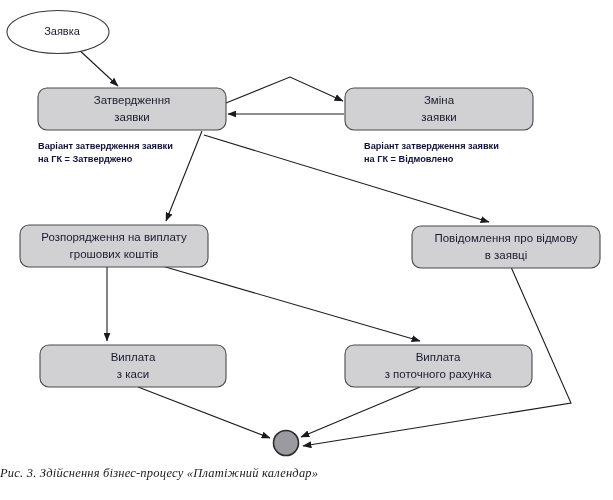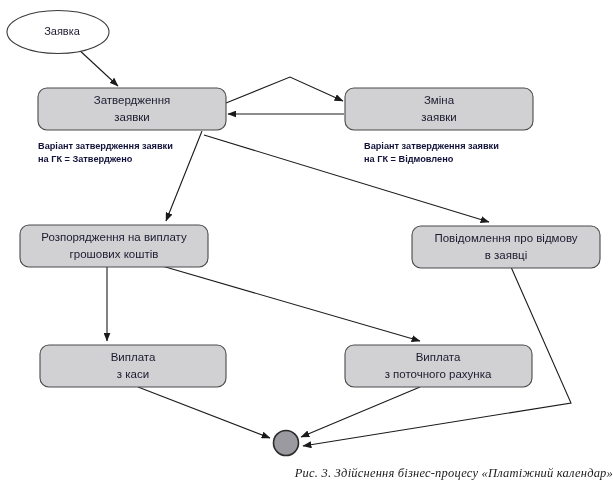--- a/index.html
+++ b/index.html
@@ -64,21 +64,21 @@
   .flow-line {
     stroke: #1b1b1b;
     stroke-width: 1.1;
     fill: none;
   }
   .caption {
     position: absolute;
     left: 0;
     top: 466px;
     width: 613px;
-    text-align: right;
+    text-align: left;
     font-family: "Liberation Serif", serif;
     font-style: italic;
     font-size: 12.5px;
     color: #1a1a1a;
     letter-spacing: 0.2px;
   }
 </style>
 </head>
 <body>
 

